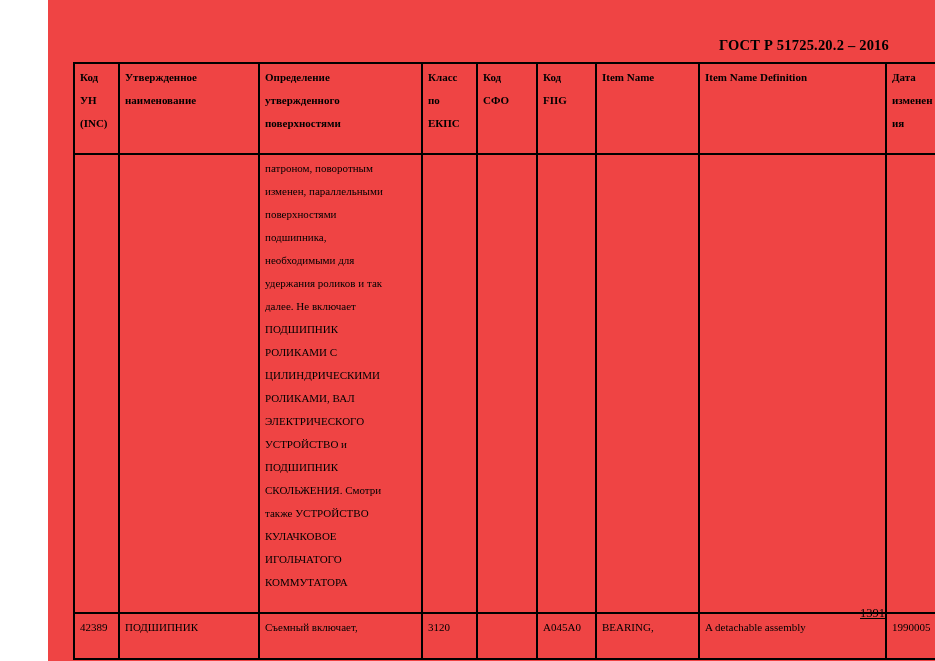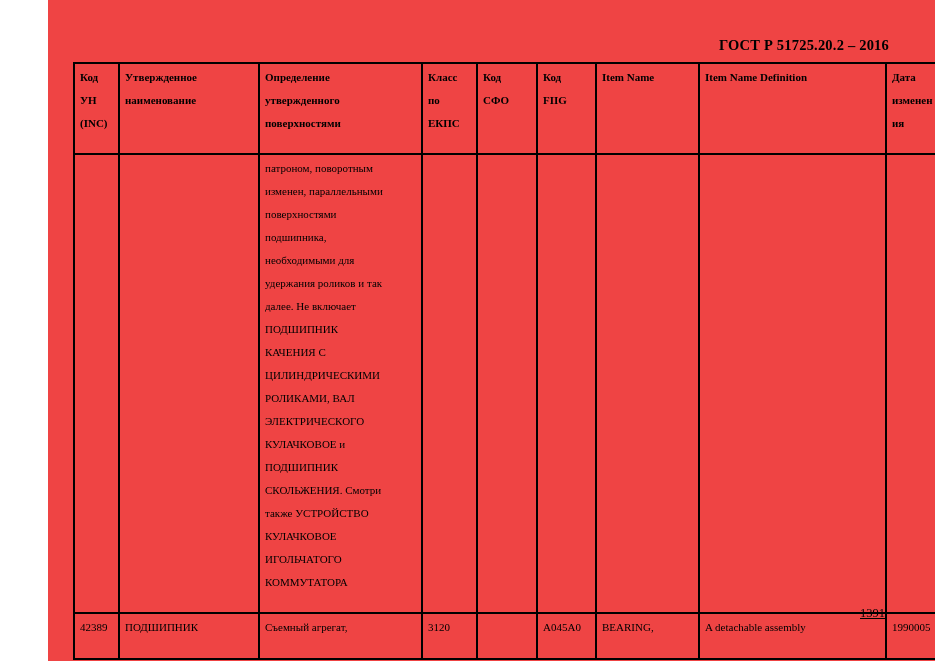--- a/index.html
+++ b/index.html
@@ -138,25 +138,25 @@
           <td></td>
           <td>
             <div class="cell-line">патроном, поворотным</div>
             <div class="cell-line">изменен, параллельными</div>
             <div class="cell-line">поверхностями</div>
             <div class="cell-line">подшипника,</div>
             <div class="cell-line">необходимыми для</div>
             <div class="cell-line">удержания роликов и так</div>
             <div class="cell-line">далее. Не включает</div>
             <div class="cell-line">ПОДШИПНИК</div>
-            <div class="cell-line">КАЧЕНИЯ С</div>
+            <div class="cell-line">РОЛИКАМИ С</div>
             <div class="cell-line">ЦИЛИНДРИЧЕСКИМИ</div>
             <div class="cell-line">РОЛИКАМИ, ВАЛ</div>
             <div class="cell-line">ЭЛЕКТРИЧЕСКОГО</div>
-            <div class="cell-line">КУЛАЧКОВОЕ и</div>
+            <div class="cell-line">УСТРОЙСТВО и</div>
             <div class="cell-line">ПОДШИПНИК</div>
             <div class="cell-line">СКОЛЬЖЕНИЯ. Смотри</div>
             <div class="cell-line">также УСТРОЙСТВО</div>
             <div class="cell-line">КУЛАЧКОВОЕ</div>
             <div class="cell-line">ИГОЛЬЧАТОГО</div>
             <div class="cell-line">КОММУТАТОРА</div>
           </td>
           <td></td>
           <td></td>
           <td></td>
@@ -165,21 +165,21 @@
           <td></td>
         </tr>
         <tr class="entry-row">
           <td>
             <div class="cell-line">42389</div>
           </td>
           <td>
             <div class="cell-line">ПОДШИПНИК</div>
           </td>
           <td>
-            <div class="cell-line">Съемный агрегат,</div>
+            <div class="cell-line">Съемный включает,</div>
           </td>
           <td>
             <div class="cell-line">3120</div>
           </td>
           <td></td>
           <td>
             <div class="cell-line">A045A0</div>
           </td>
           <td>
             <div class="cell-line">BEARING,</div>

